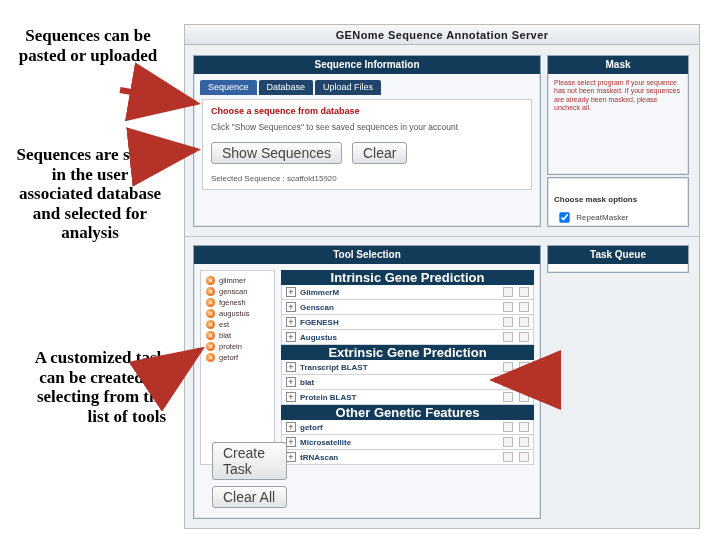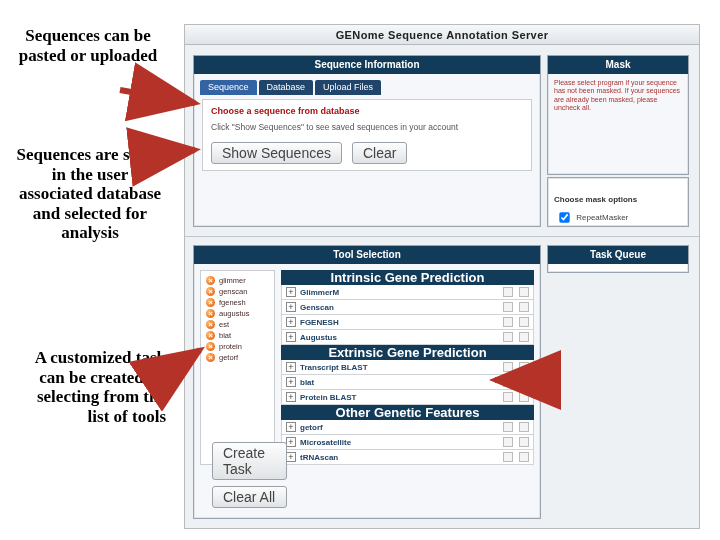--- a/index.html
+++ b/index.html
@@ -70,20 +70,21 @@
           <div class="tab">Database</div>
           <div class="tab">Upload Files</div>
         </div>
         <div class="seq-body">
           <div class="sec-title">Choose a sequence from database</div>
           <div style="margin-top:6px;">Click "Show Sequences" to see saved sequences in your account</div>
           <div class="btnrow">
             <div class="btn">Show Sequences</div>
             <div class="btn">Clear</div>
           </div>
+          <div class="sel-line">Selected Sequence : scaffold15920</div>
         </div>
       </div>
 
       <div id="p-mask" class="panel">
         <div class="panel-head">Mask</div>
         <div class="mask-body">Please select program if your sequence has not been masked. If your sequences are already been masked, please uncheck all.</div>
       </div>
       <div id="p-mask2" class="panel white">
         <div class="mask2-body">
           <div style="font-weight:700; color:#333;margin-top:12px;">Choose mask options</div>

